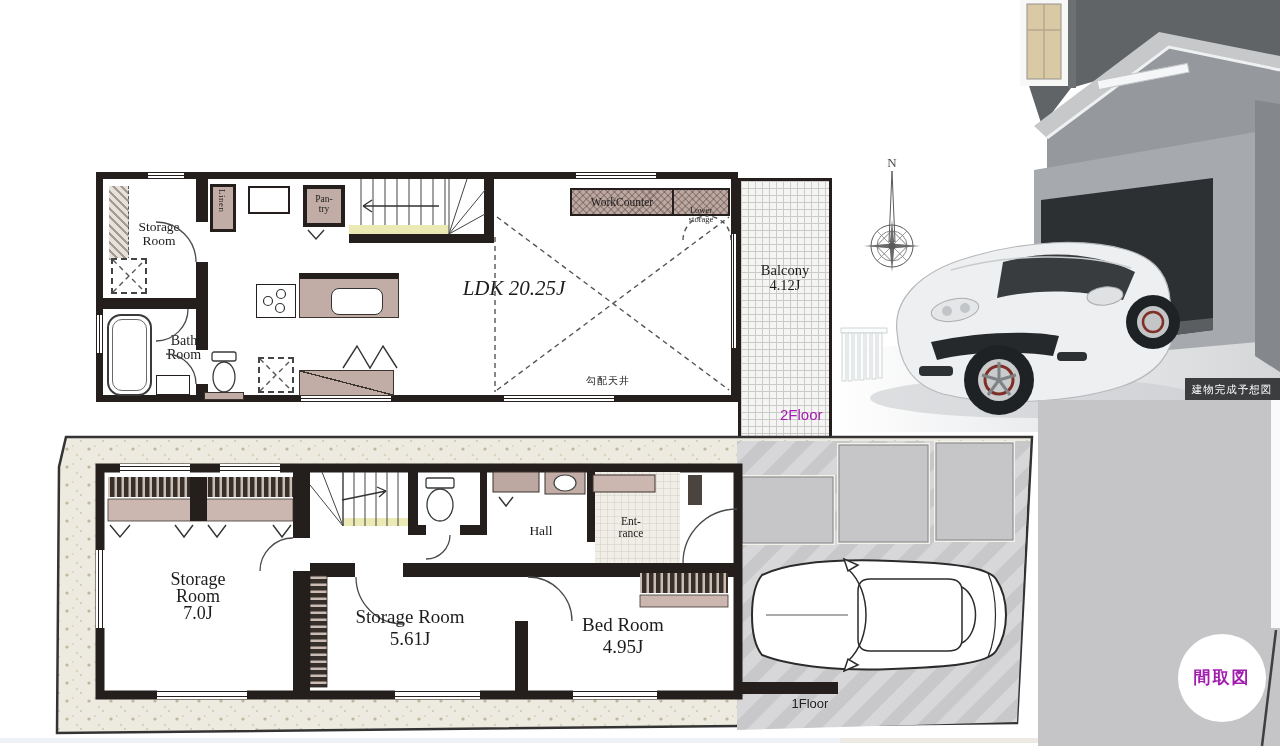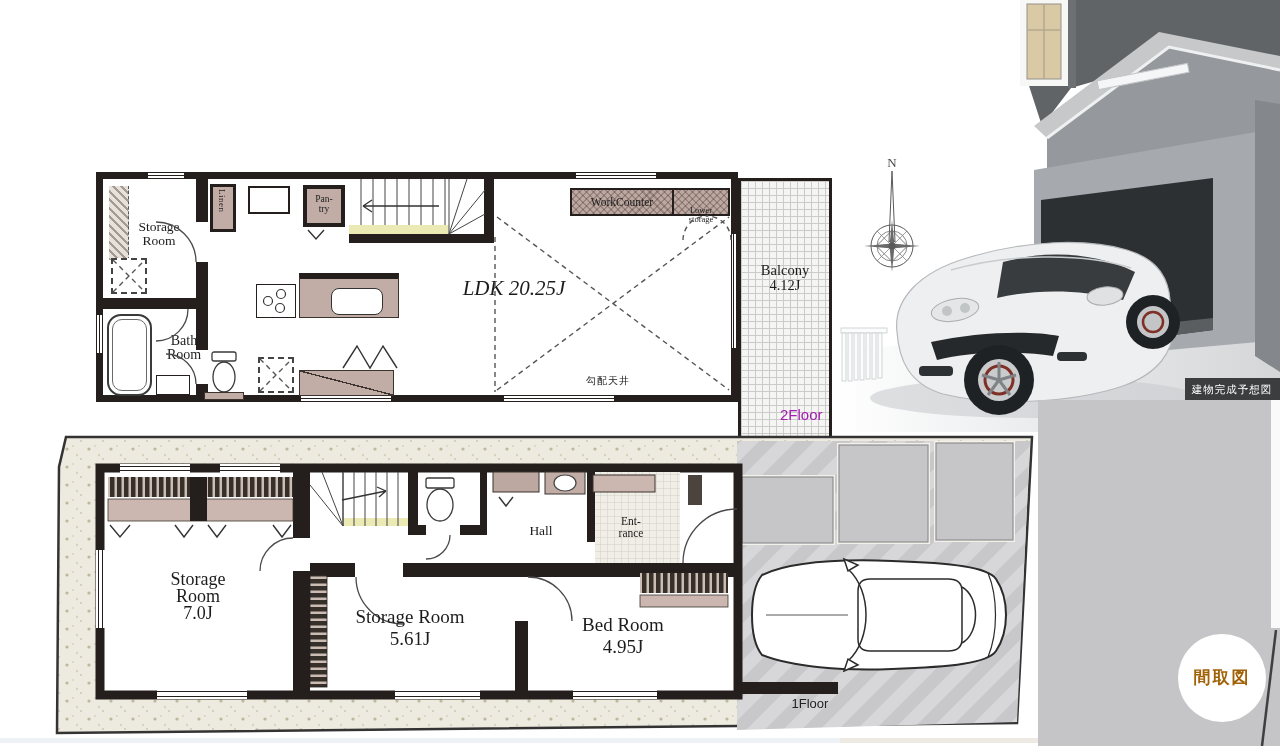--- a/index.html
+++ b/index.html
@@ -100,21 +100,21 @@
       <text x="397" y="393" text-anchor="middle" font-size="10.5" fill="#ffffff" letter-spacing="1" font-family="Liberation Sans, DejaVu Sans, sans-serif">建物完成予想図</text>
     </g>
   </svg>
 
   <div class="abs" style="left:1038px;top:400px;width:242px;height:346px;background:#c5c5c7;z-index:2;"></div>
   <div class="abs" style="left:1271px;top:400px;width:9px;height:228px;background:#fafafa;z-index:3;"></div>
   <svg class="abs" style="left:1250px;top:630px;z-index:4;" width="30" height="116" viewBox="0 0 30 116">
     <line x1="26" y1="0" x2="12" y2="116" stroke="#3f3f41" stroke-width="2.5"></line>
   </svg>
   <div class="abs sans" style="left:1178px;top:634px;width:88px;height:88px;border-radius:50%;background:#ffffff;
-       z-index:5;text-align:center;line-height:88px;font-size:17px;font-weight:bold;letter-spacing:2px;color:#a16207;">
+       z-index:5;text-align:center;line-height:88px;font-size:17px;font-weight:bold;letter-spacing:2px;color:#a21caf;">
     <span>間取図</span>
   </div>
 
   <svg class="abs" style="left:850px;top:152px;z-index:2;" width="90" height="122" viewBox="0 0 90 122">
     <text x="42" y="15" text-anchor="middle" font-size="13" fill="#4a4a4a" font-family="Liberation Serif, DejaVu Serif, serif">N</text>
     <path d="M42,19 L45,90 L42,86 L39,90 Z" fill="#ffffff" stroke="#5a5a5a" stroke-width="1"></path>
     <circle cx="42" cy="94" r="21" fill="none" stroke="#5a5a5a" stroke-width="1"></circle>
     <circle cx="42" cy="94" r="15" fill="none" stroke="#6a6a6a" stroke-width="0.8"></circle>
     <rect x="31" y="83" width="22" height="22" fill="none" stroke="#666" stroke-width="0.8" transform="rotate(45 42 94)"></rect>
     <path d="M42,94 L57,79 M42,94 L27,79 M42,94 L57,109 M42,94 L27,109" stroke="#777" stroke-width="0.7"></path>

